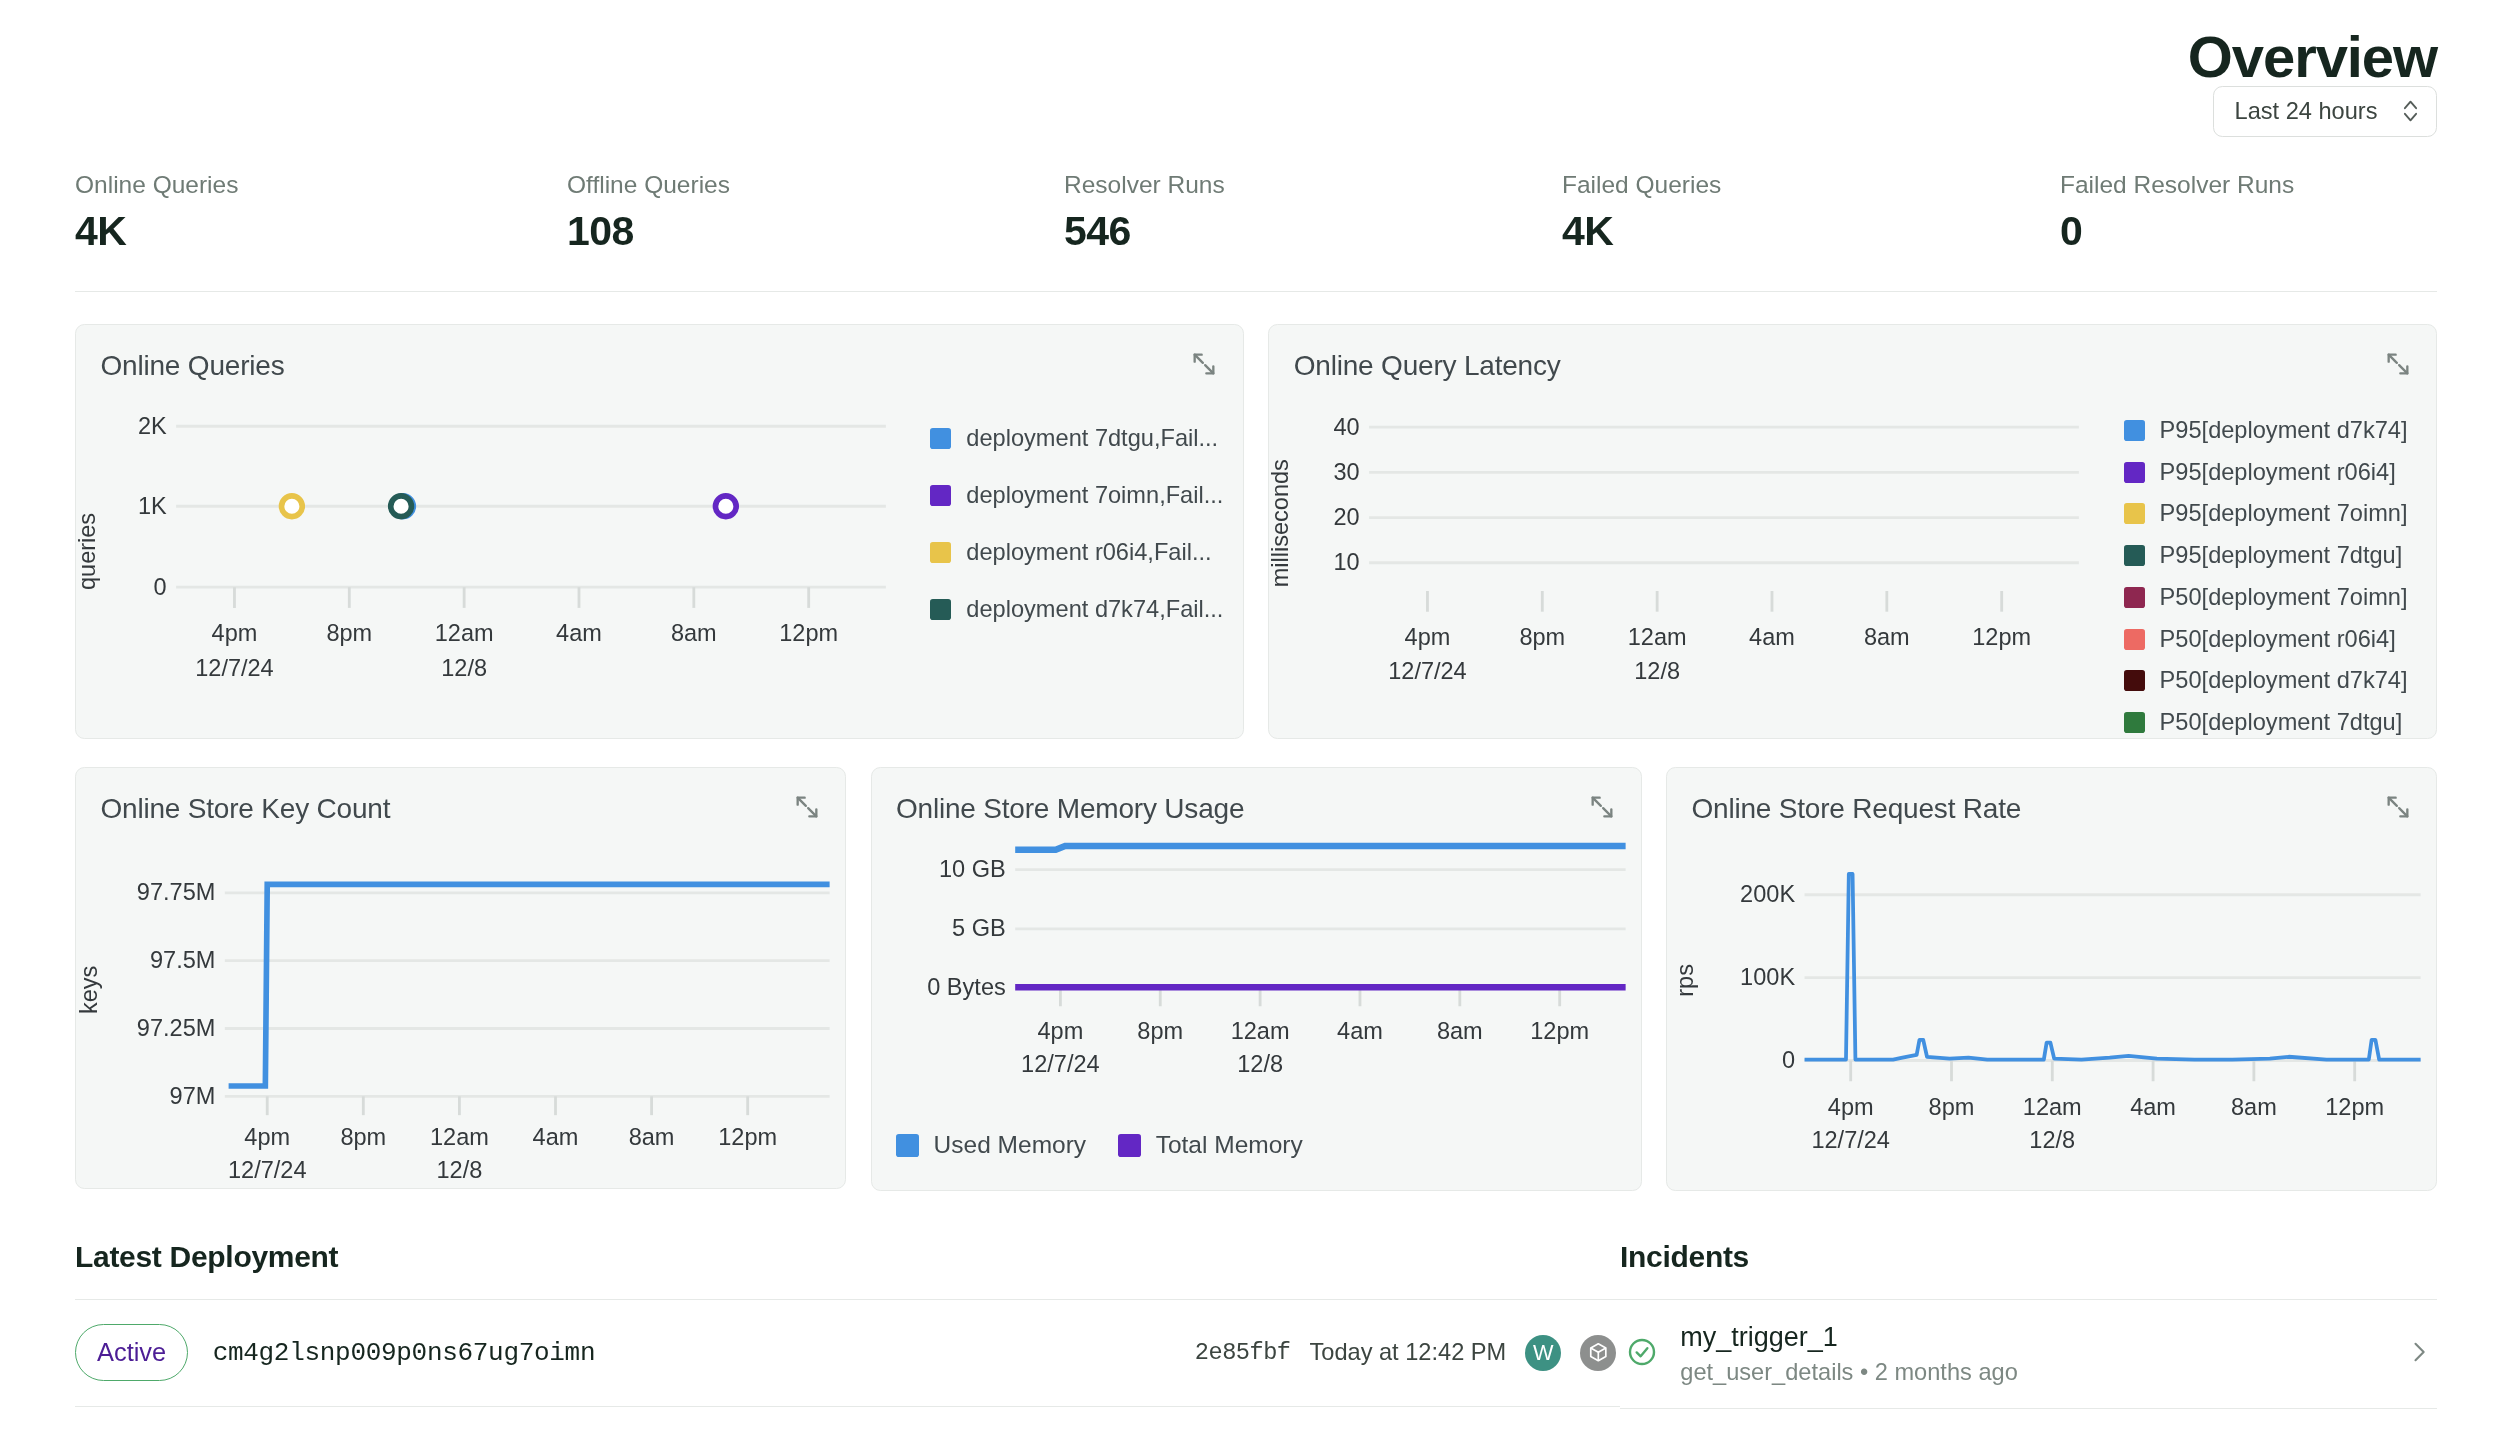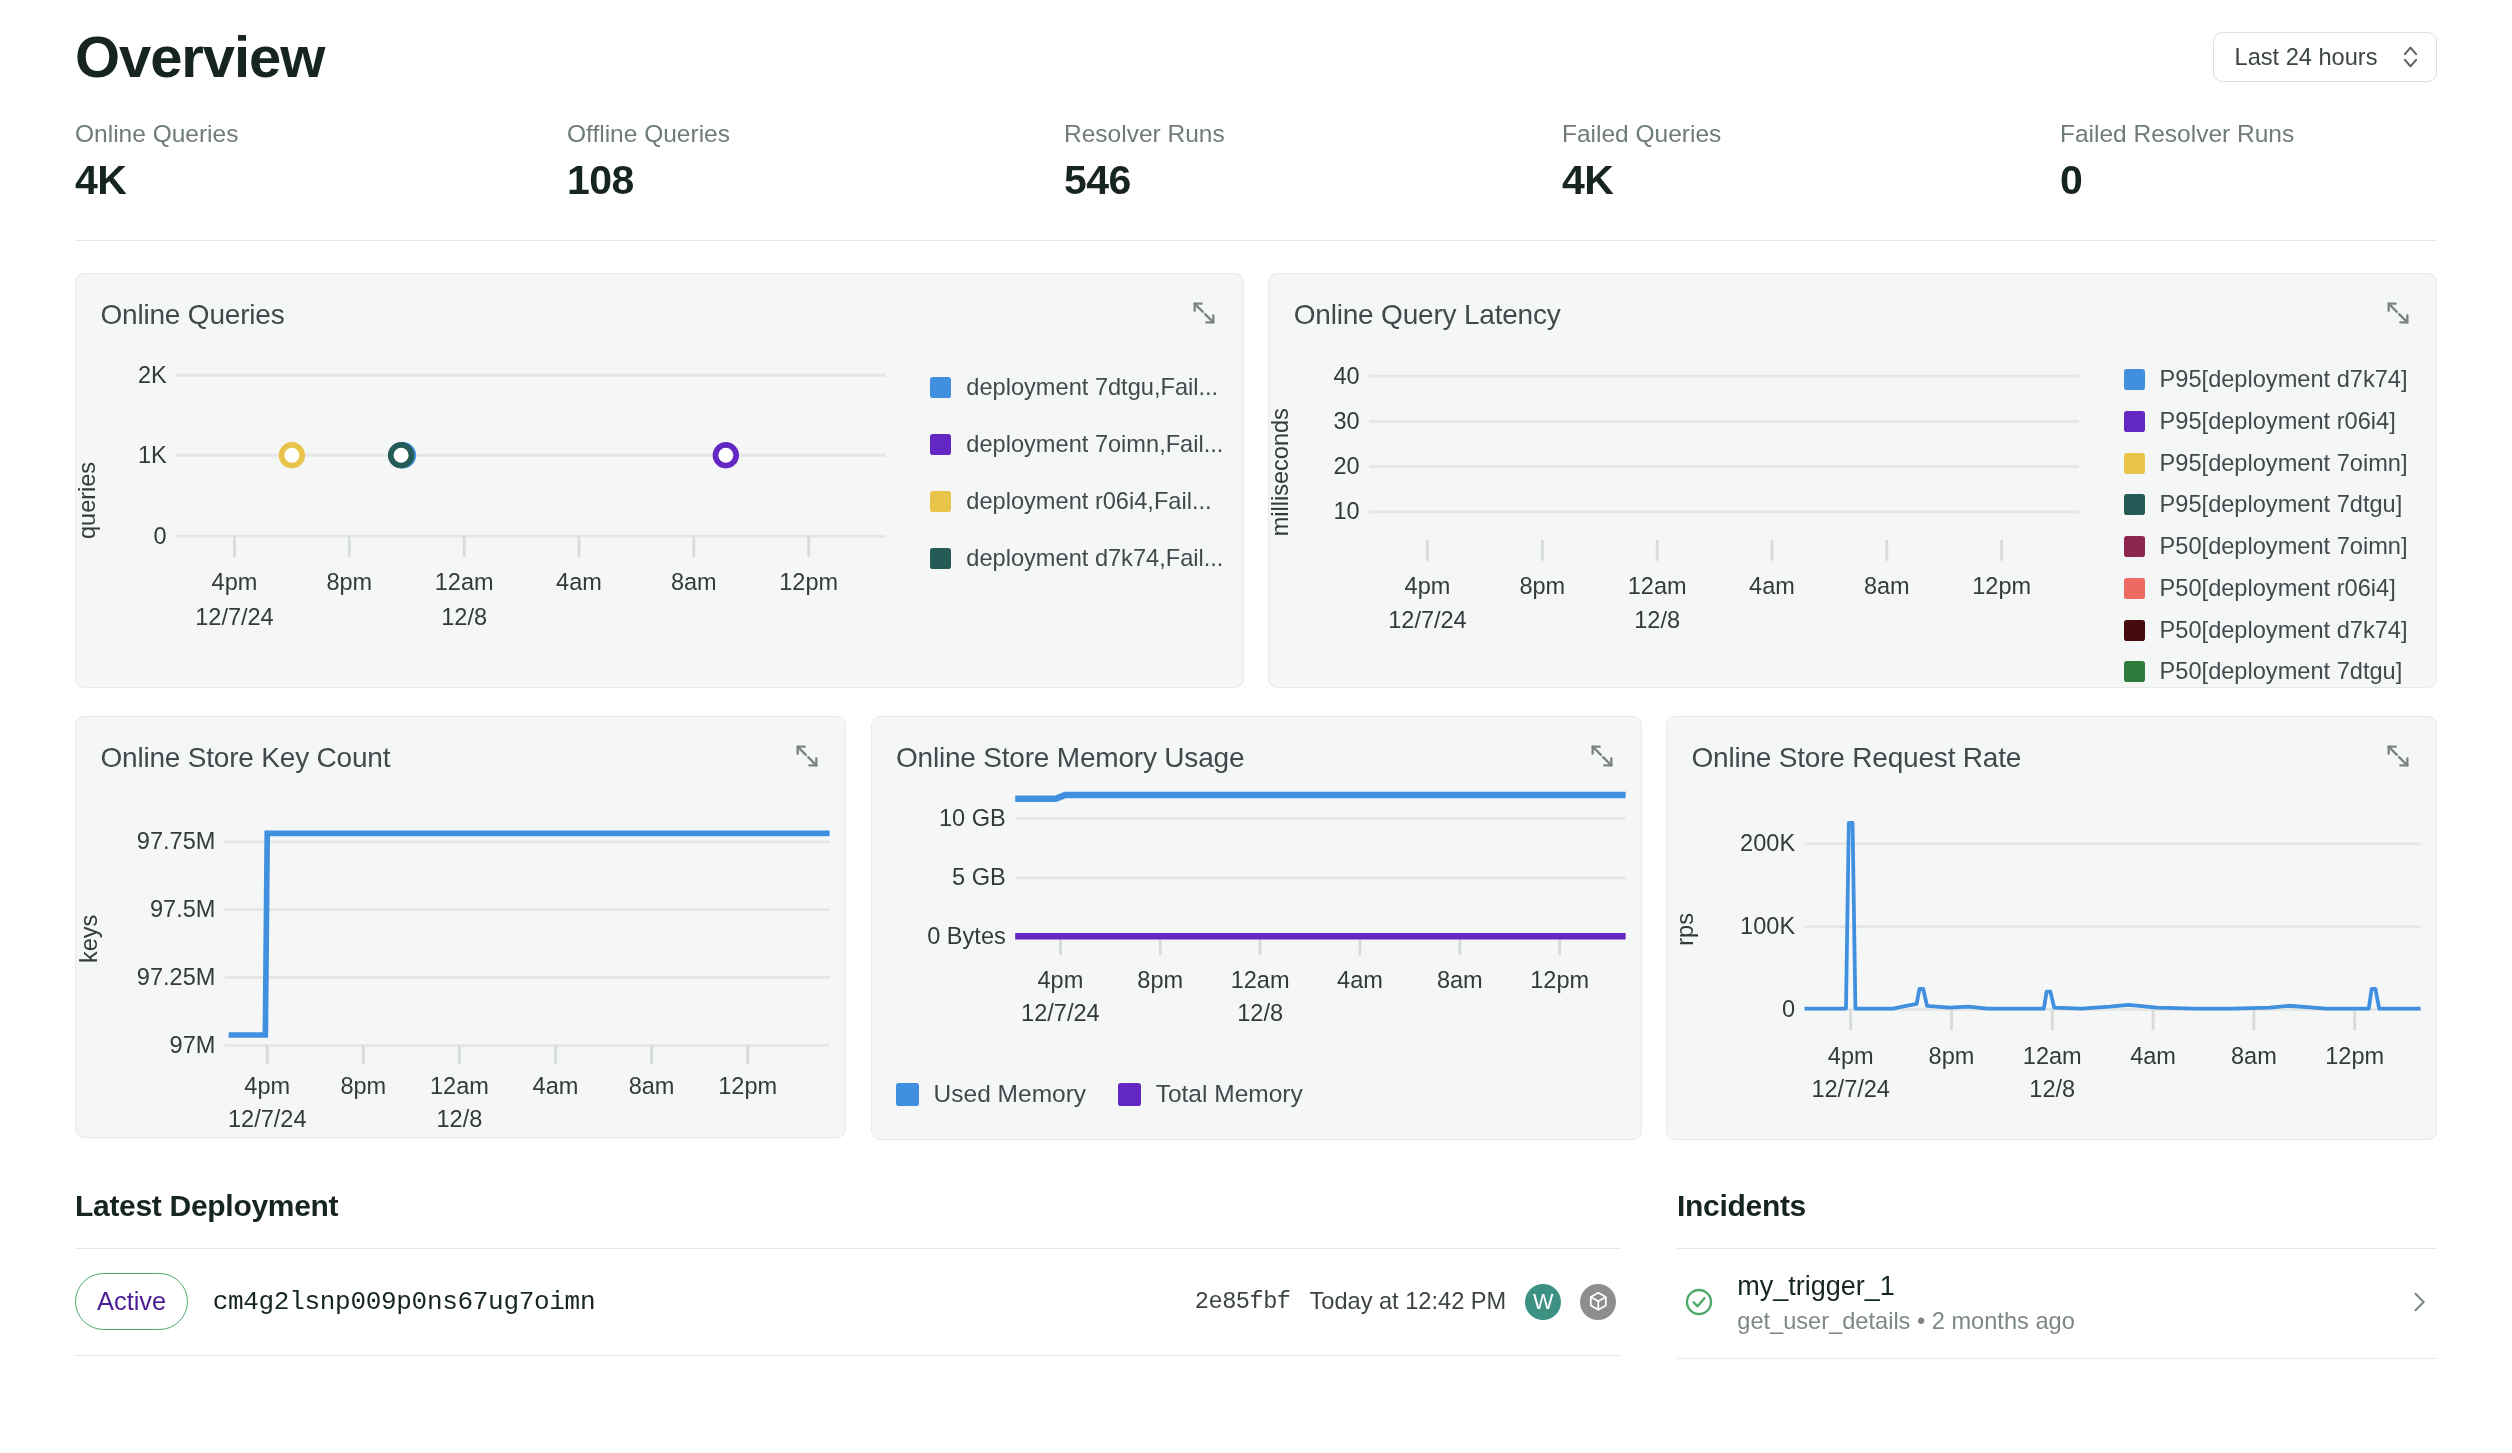--- a/index.html
+++ b/index.html
@@ -6,21 +6,21 @@
   html, body {
     width: 2512px; height: 1453px;
     background: #ffffff;
     font-family: "Liberation Sans", sans-serif;
     color: #1d3028;
     overflow: hidden;
   }
   .page { padding: 28px 75px 0 75px; position: relative; width: 2512px; height: 1453px; }
 
   
-  .header-row { display: flex; align-items: center; justify-content: space-between; }
+  .header-row { display: flex; align-items: flex-end; justify-content: space-between; flex-direction: column; }
   .page-title { font-size: 58px; font-weight: 700; letter-spacing: -1.1px; color: #16261f; line-height: 1.0; }
   .range-select {
     display: flex; align-items: center; gap: 24.5px;
     border: 1.4px solid #dcdfdd; border-radius: 9.4px;
     padding: 10.4px 17px 10.4px 21px; background: #fff;
     font-size: 23.6px; color: #3c4540;
   }
   .chev { display: flex; flex-direction: column; gap: 3.8px; line-height: 0; }
   .chev svg { display: block; }
 
@@ -66,21 +66,21 @@
   .legend-bottom .legend-text { font-size: 24.5px; color: #41494d; }
   .legend-bottom .legend-swatch { width: 22.6px; height: 22.6px; }
 
   svg.plot { display: block; }
   .tick-text { font-size: 25px; fill: #34393c; font-family: "Liberation Sans", sans-serif; }
   .axis-title { font-size: 25px; fill: #34393c; font-family: "Liberation Sans", sans-serif; }
   .gridline { stroke: #e4e7e5; stroke-width: 3; }
   .tickmark { stroke: #d7dbd9; stroke-width: 3; }
 
   
-  .bottom { display: flex; gap: 57px; margin-top: 49px; }
+  .bottom { display: flex; margin-top: 49px; }
   .bl { width: 1545px; }
   .br { flex: 1; }
   .section-title { font-size: 30px; font-weight: 700; color: #16261f; letter-spacing: -0.3px; }
   .section-rule { height: 0.9px; background: #e6e9e7; margin-top: 24.5px; }
 
   .deploy-row { display: flex; align-items: center; padding: 24.5px 3.8px 24.5px 0; }
   .badge {
     border: 1.4px solid #4ea96a; color: #4c1d95; border-radius: 941px;
     padding: 13px 21px; font-size: 25.4px; line-height: 1.15;
   }

